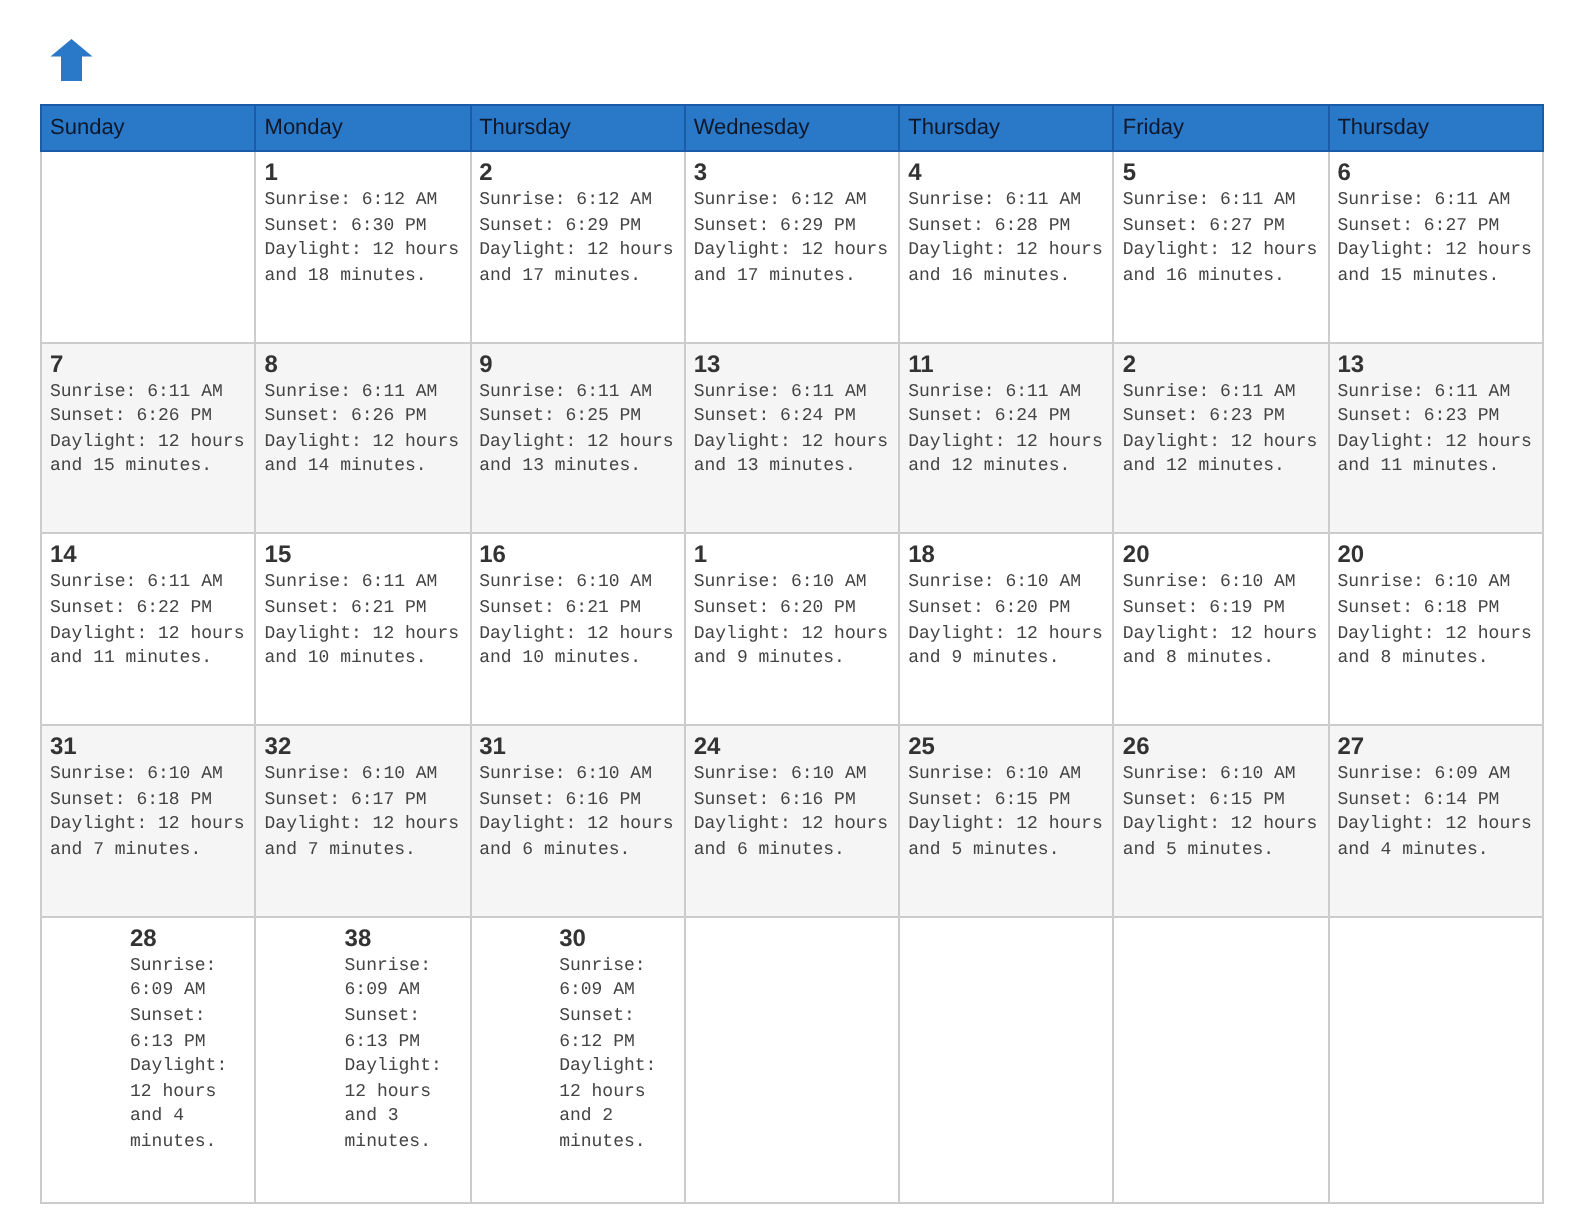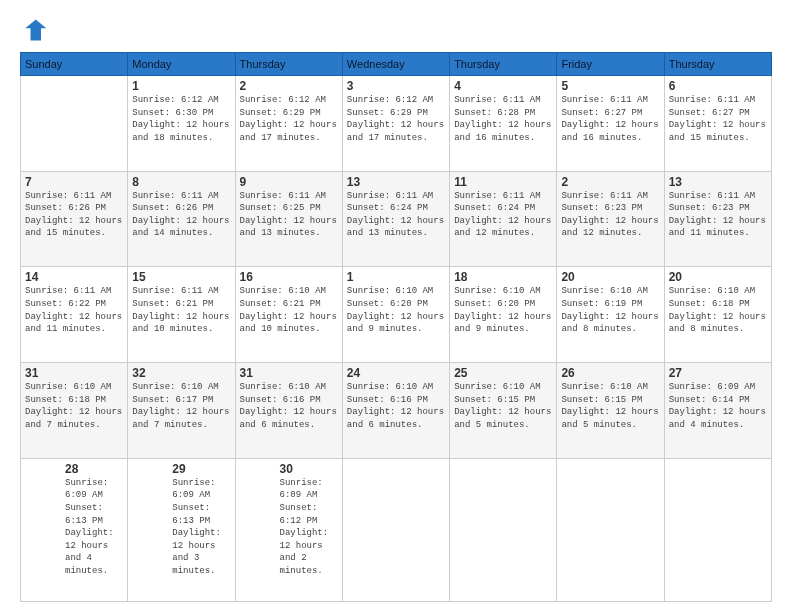--- a/index.html
+++ b/index.html
@@ -339,21 +339,21 @@
         </tr>
         <tr>
           <td>
             <span class="day-number">28</span>
             <div class="day-info" style="white-space: pre-line;">Sunrise: 6:09 AM
 Sunset: 6:13 PM
 Daylight: 12 hours
 and 4 minutes.</div>
           </td>
           <td>
-            <span class="day-number">29</span>
+            <span class="day-number">38</span>
             <div class="day-info" style="white-space: pre-line;">Sunrise: 6:09 AM
 Sunset: 6:13 PM
 Daylight: 12 hours
 and 3 minutes.</div>
           </td>
           <td>
             <span class="day-number">30</span>
             <div class="day-info" style="white-space: pre-line;">Sunrise: 6:09 AM
 Sunset: 6:12 PM
 Daylight: 12 hours

